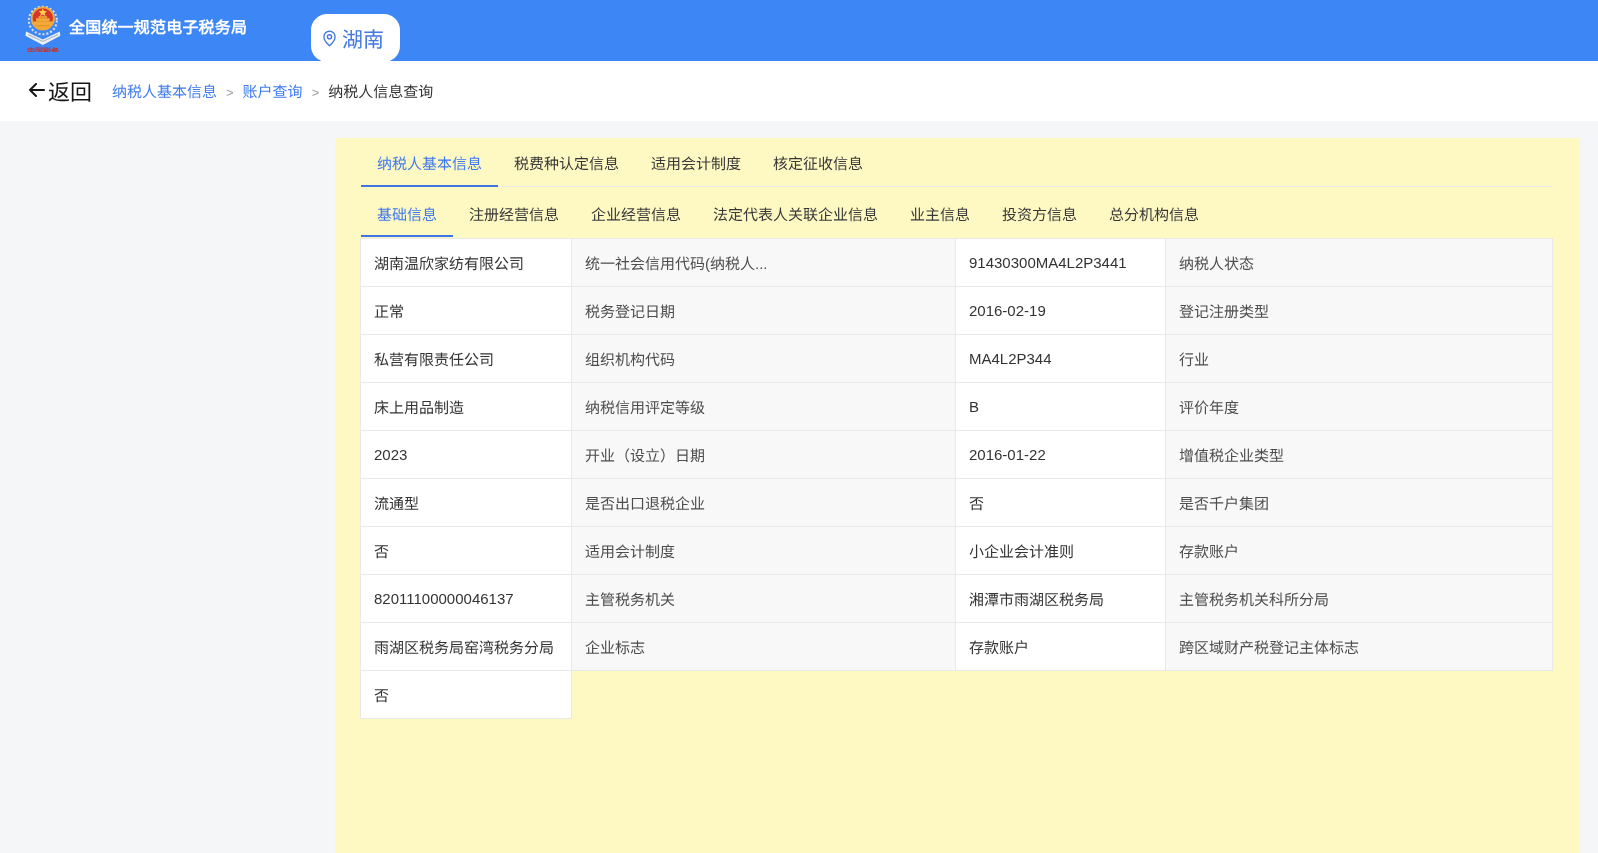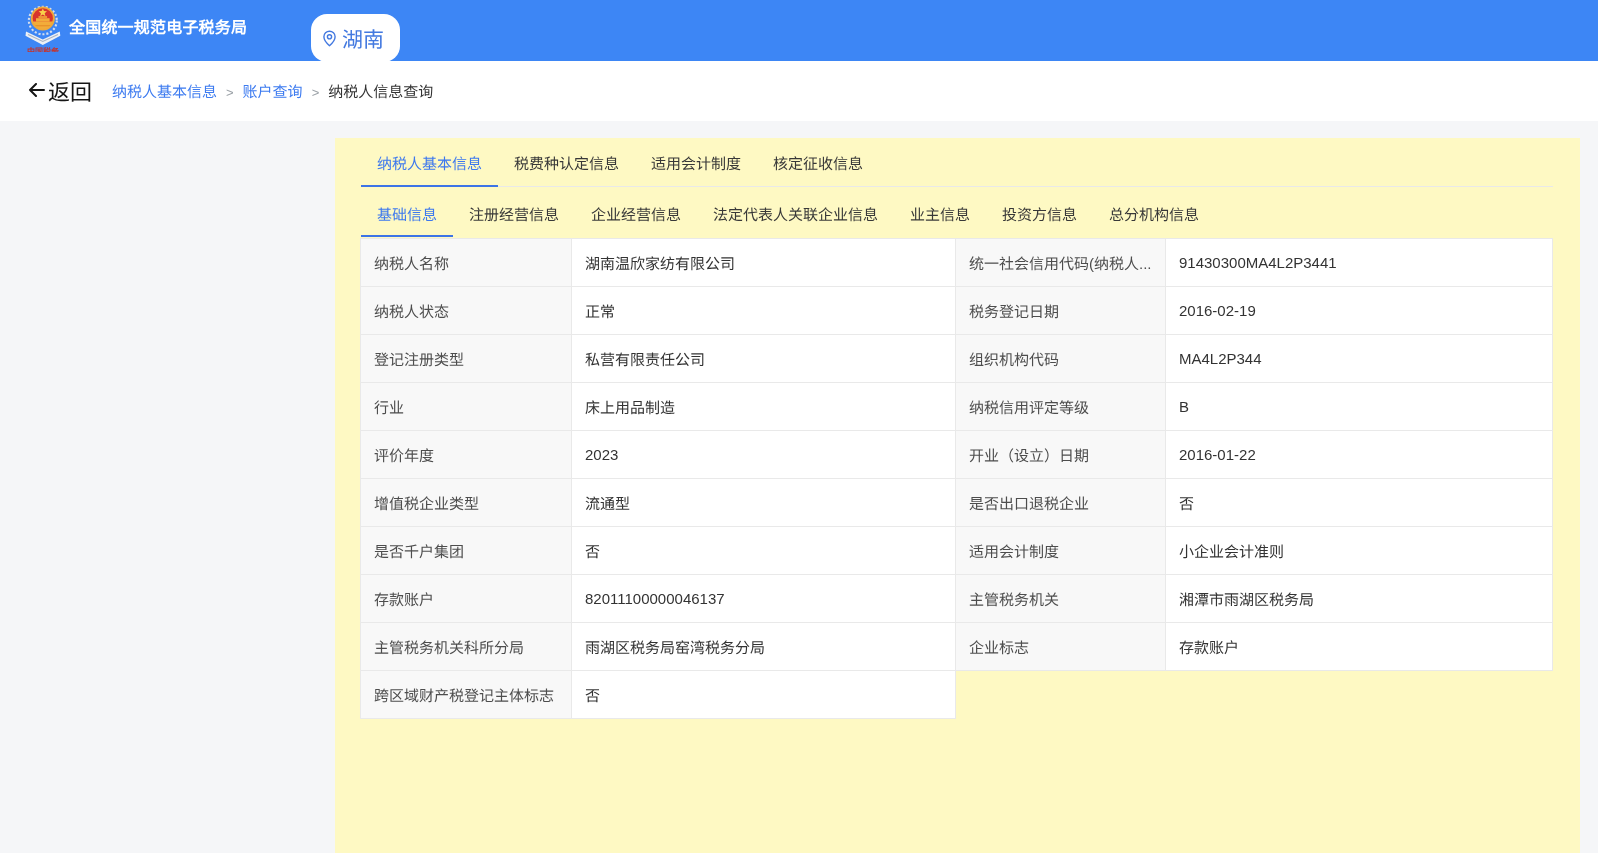--- a/index.html
+++ b/index.html
@@ -87,21 +87,20 @@
   <div class="tabs2">
     <div class="tab on">基础信息</div>
     <div class="tab">注册经营信息</div>
     <div class="tab">企业经营信息</div>
     <div class="tab">法定代表人关联企业信息</div>
     <div class="tab">业主信息</div>
     <div class="tab">投资方信息</div>
     <div class="tab">总分机构信息</div>
   </div>
   <div class="grid">
-    <div class="l">纳税人名称</div>
       <div class="v">湖南温欣家纺有限公司</div>
       <div class="l">统一社会信用代码(纳税人...</div>
       <div class="v">91430300MA4L2P3441</div>
     <div class="l">纳税人状态</div>
       <div class="v">正常</div>
       <div class="l">税务登记日期</div>
       <div class="v">2016-02-19</div>
     <div class="l">登记注册类型</div>
       <div class="v">私营有限责任公司</div>
       <div class="l">组织机构代码</div>

